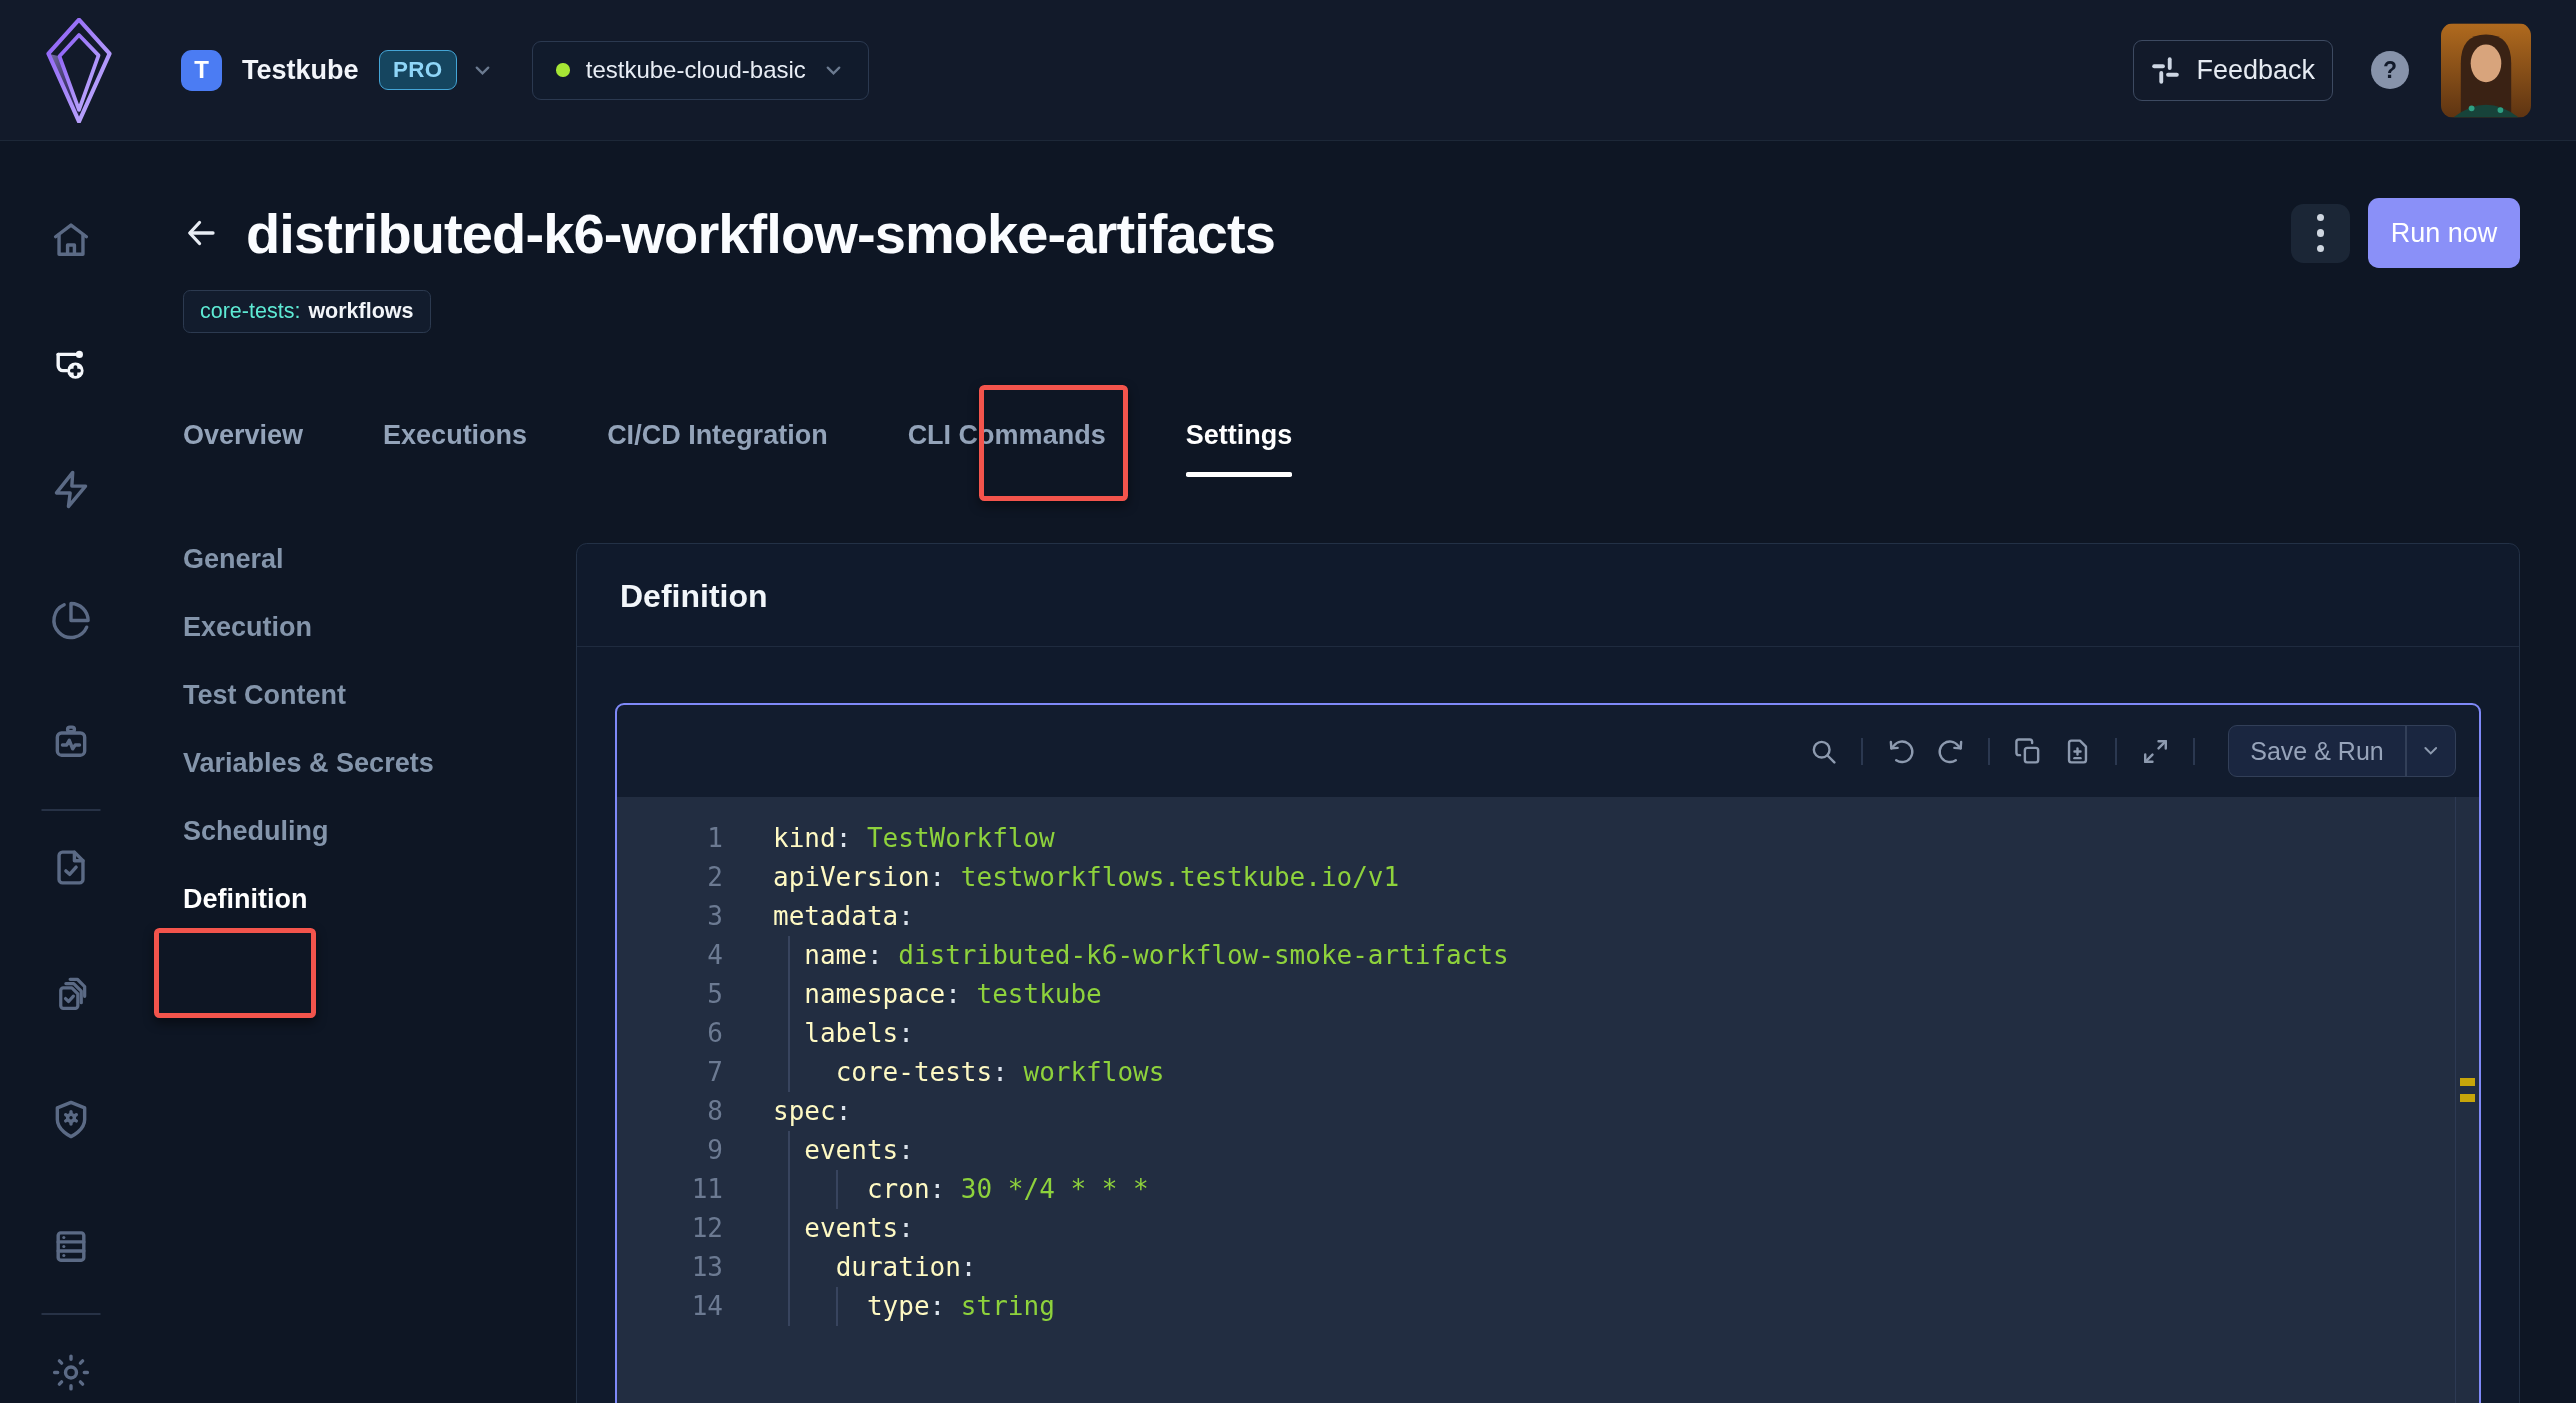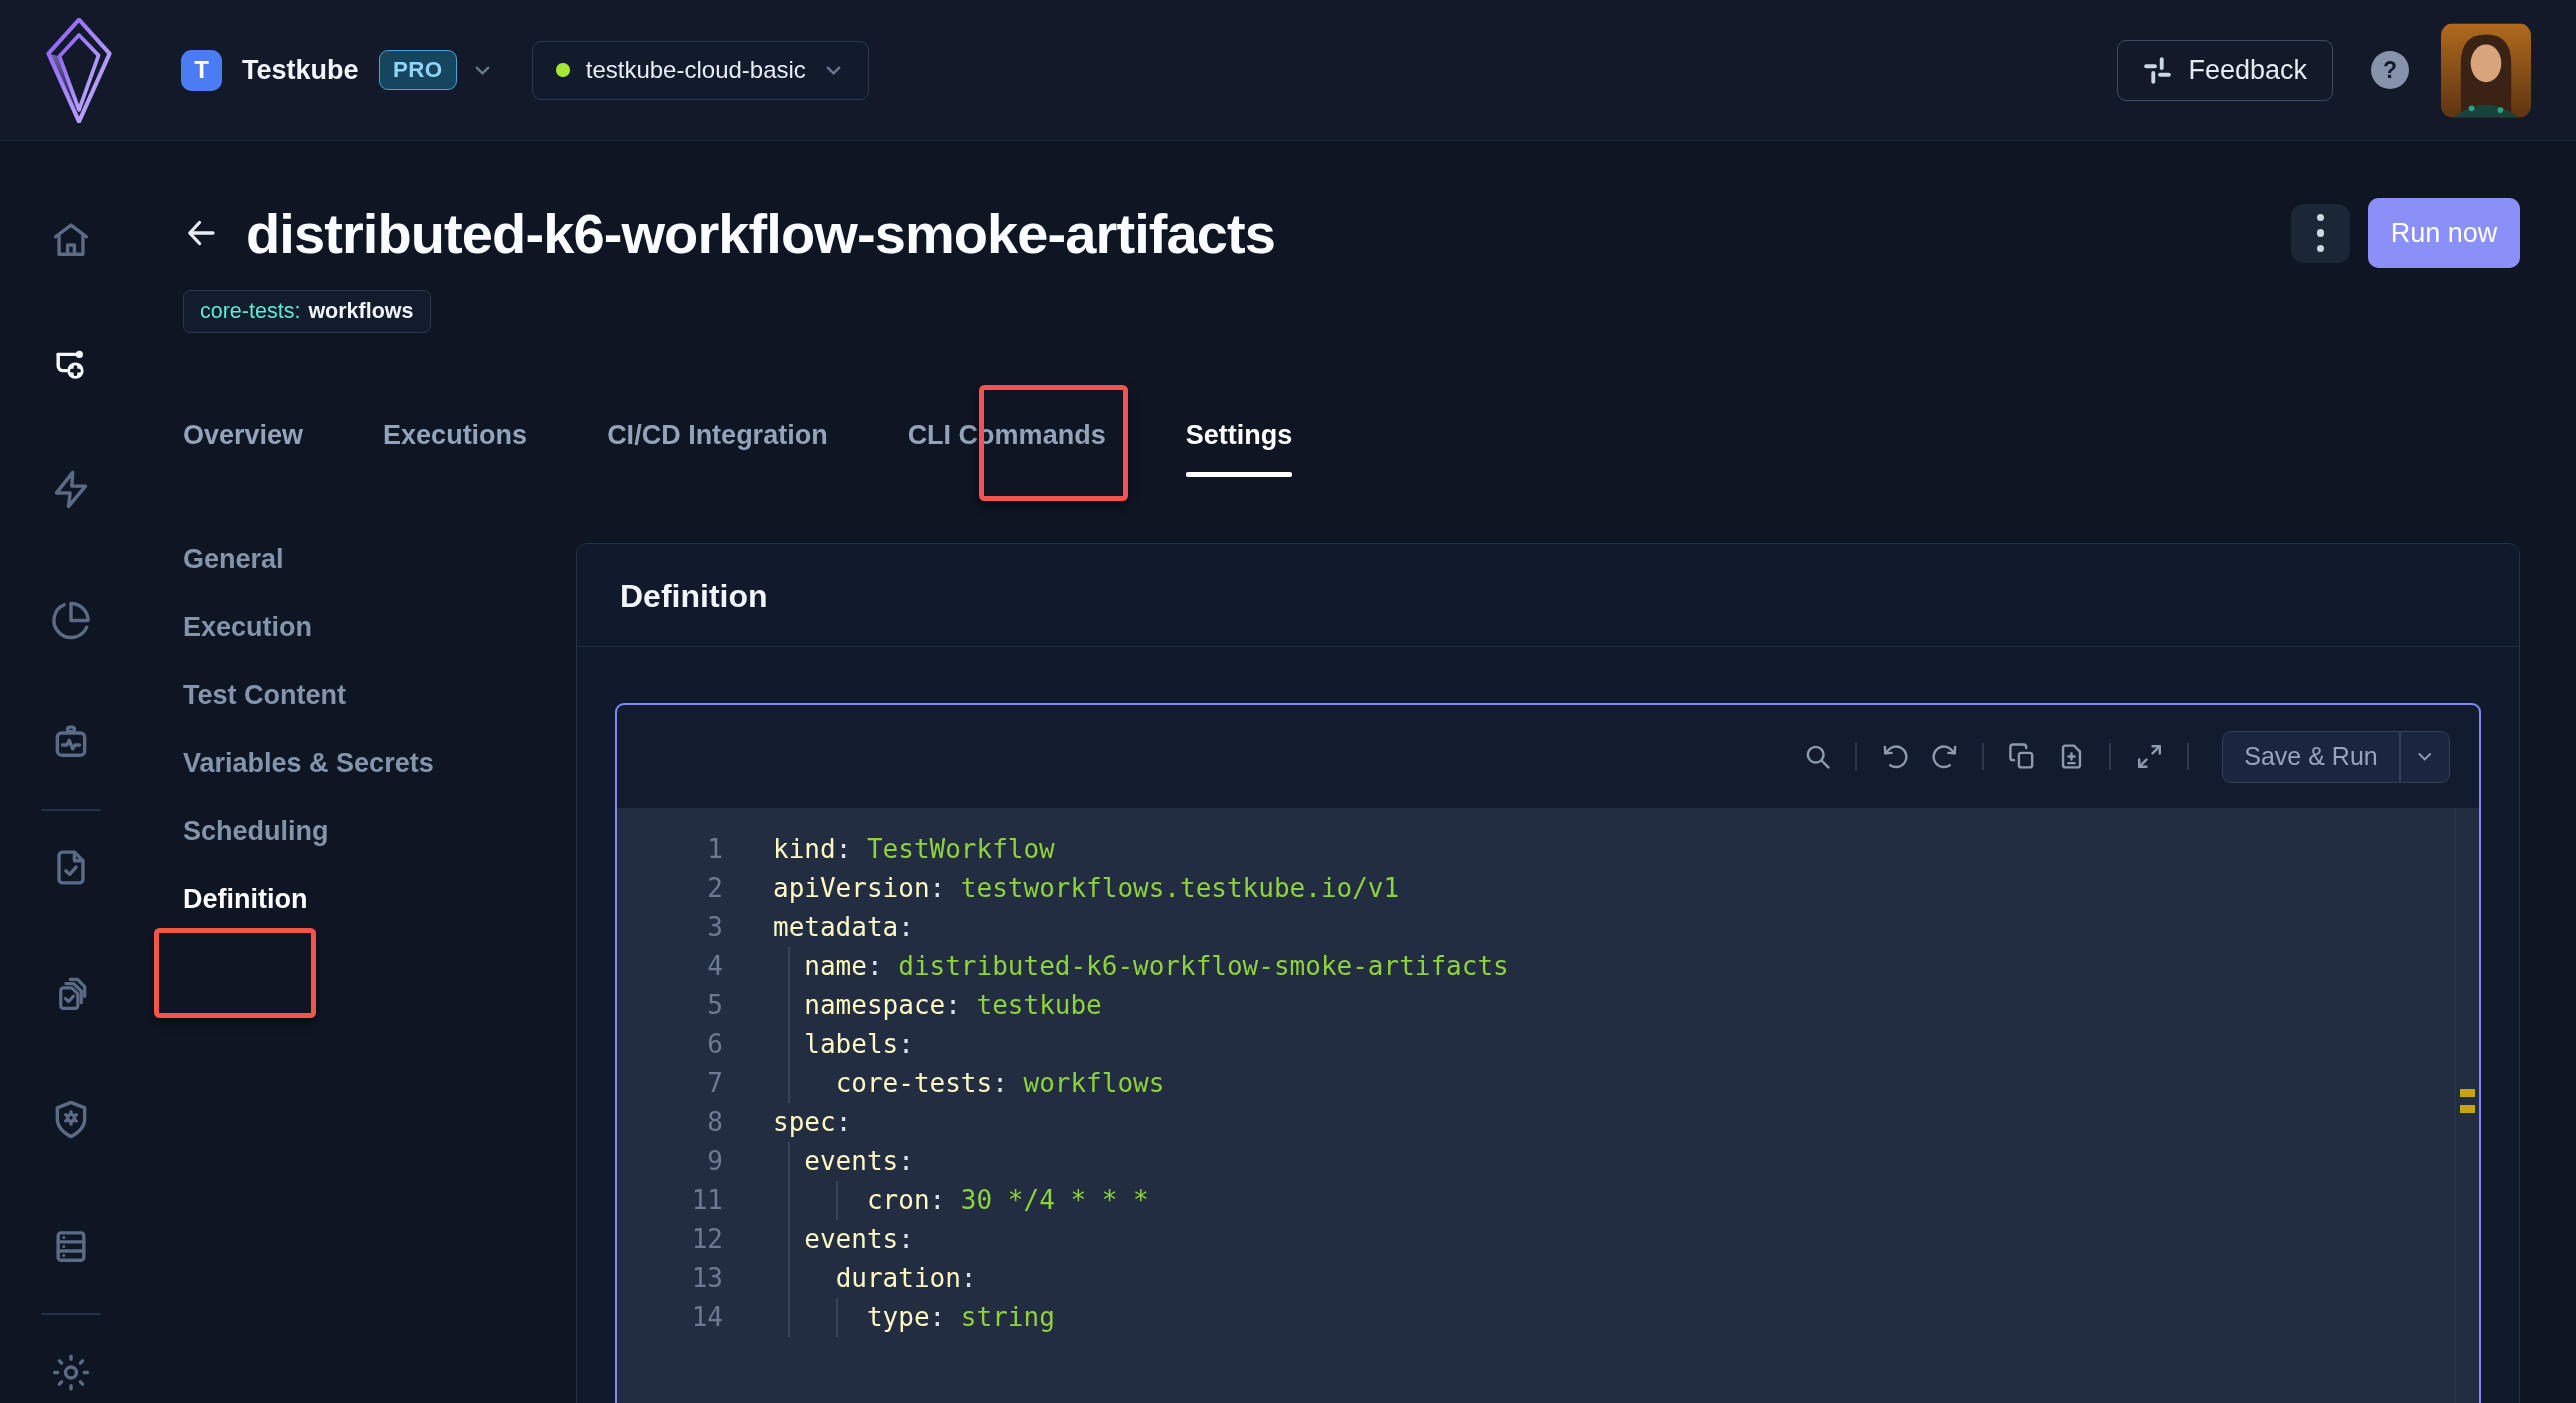--- a/index.html
+++ b/index.html
@@ -32,21 +32,21 @@
   .envselect {
     margin-left:38px; height:59px; border:1.8px solid #2b3950; border-radius:9px;
     background:#111b2c; display:flex; align-items:center; padding:0 23px; gap:16px;
     cursor:pointer;
   }
   .envdot { width:13.4px; height:13.4px; border-radius:50%; background:#a6e635; }
   .envname { font-size:24px; color:#e8edf5; }
   .topspacer { flex:1; }
   .feedbackbtn {
     height:61px; border:1.8px solid #3d4a61; border-radius:9px; background:transparent;
-    display:flex; align-items:center; padding:0 25px; gap:16px; cursor:pointer; margin-right:38px;
+    display:flex; align-items:center; padding:0 17px; gap:16px; cursor:pointer; margin-right:38px;
   }
   .feedbackbtn svg { width:29px; height:29px; }
   .feedbacklabel { font-size:27px; color:#e6ebf2; }
   .helpbtn {
     width:38px; height:38px; border-radius:50%; background:#8793aa;
     display:flex; align-items:center; justify-content:center;
     font-size:23px; font-weight:700; color:#121a2a; margin-right:32px; cursor:pointer;
   }
   .avatar { width:90px; height:95px; border-radius:12.5px; overflow:hidden; cursor:pointer; flex-shrink:0; }
   .avatar svg { display:block; width:100%; height:100%; }
@@ -106,21 +106,21 @@
 
   .card {
     flex:1; margin:18px 56px 0 0; background:#101a2c;
     border:1.8px solid #233146; border-radius:10.8px; min-height:1120px;
   }
   .cardhead { padding:36px 43px 34px 43px; border-bottom:1.8px solid #1f2b3f; }
   .cardtitle { font-size:32px; font-weight:600; color:#f2f6fa; line-height:32px; }
   .cardsub { margin-top:20px; font-size:25px; color:#93a4ba; line-height:30px; }
 
   .editorwrap { margin:56px 38px 38px 38px; border:2.7px solid #7f89f8; border-radius:9px; overflow:hidden; background:#121c2e; }
-  .etoolbar { height:103px; display:flex; align-items:center; justify-content:flex-end; padding:0 29px; gap:20px;border-radius:19px; }
+  .etoolbar { height:92px; display:flex; align-items:center; justify-content:flex-end; padding:0 23px; gap:20px;border-radius:19px; }
   .ticon { width:29px; height:29px; color:#8d9aaf; cursor:pointer; flex-shrink:0; }
   .ticon svg { width:100%; height:100%; display:block; }
   .tdiv { width:1.8px; height:27px; background:#2b3850; margin:0 3.6px; flex-shrink:0; }
   .saverun {
     margin-left:9px; height:52px; display:flex; align-items:center; border:1.8px solid #323f58;
     border-radius:9px; background:#1a2640; color:#97a4ba; font-size:25px; cursor:pointer; flex-shrink:0;
   }
   .sr-main { padding:0 21.5px; white-space:nowrap; }
   .sr-sep { width:1.8px; align-self:stretch; background:#323f58; }
   .sr-chev { width:48px; display:flex; align-items:center; justify-content:center; color:#8d9aaf; }

